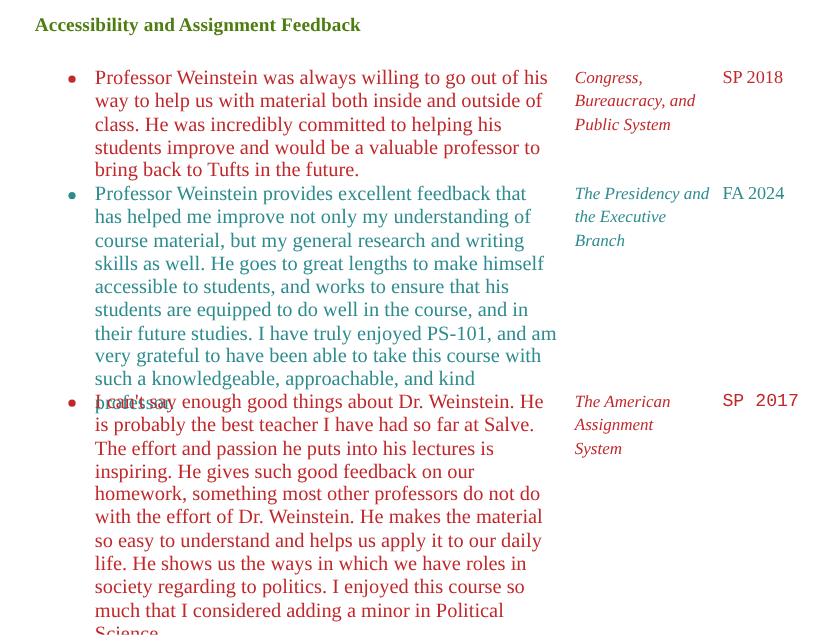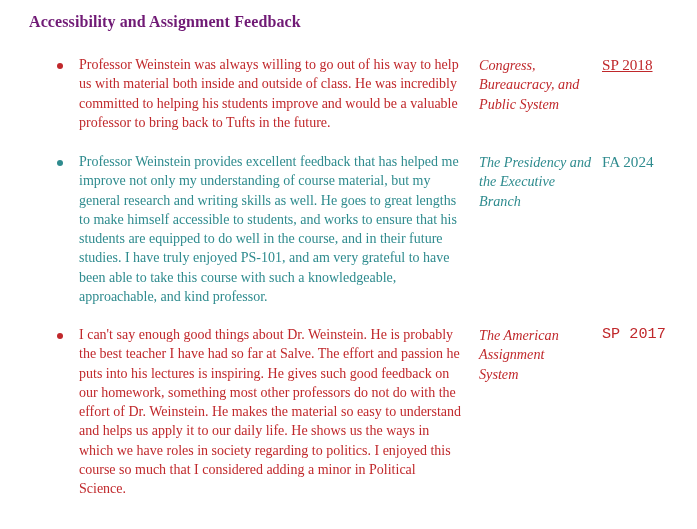--- a/index.html
+++ b/index.html
@@ -2,50 +2,50 @@
 <html><head>
   <meta charset="utf-8">
   <style>
     html, body { margin: 0; padding: 0; background: #ffffff; }
     body {
       width: 697px; height: 529px; overflow: hidden; position: relative;
       font-family: "Liberation Serif", "DejaVu Serif", serif;
     }
     .heading {
       position: absolute; left: 29px; top: 13px;
-      font-size: 16px; font-weight: bold; color: #701a75;
+      font-size: 16px; font-weight: bold; color: #4d7c0f;
       letter-spacing: 0.1px;
     }
     .entry { position: absolute; left: 0; width: 697px; }
     .bullet {
       position: absolute; left: 57px; width: 6px; height: 6px; border-radius: 50%;
     }
     .text {
       position: absolute; left: 79px; width: 385px;
-      font-size: 14px; line-height: 19.3px;
+      font-size: 17px; line-height: 19.3px;
     }
     .course {
       position: absolute; left: 479px; width: 120px;
       font-style: italic; font-size: 14.2px; line-height: 19.3px;
     }
     .term {
       position: absolute; left: 602px;
       font-size: 15.2px; line-height: 19.3px; white-space: nowrap;
     }
   </style>
 </head>
 <body>
 
 <div class="heading">Accessibility and Assignment Feedback</div>
 
 <div class="entry" style="top:55px;color:#C0282B;">
   <span class="bullet" style="top:8px;background:#C0282B;"></span>
   <div class="text" style="top:0;">Professor Weinstein was always willing to go out of his way to help us with material both inside and outside of class. He was incredibly committed to helping his students improve and would be a valuable professor to bring back to Tufts in the future.</div>
   <div class="course" style="top:1px;width:105px;">Congress, Bureaucracy, and Public System</div>
-  <div class="term" style="top:0;text-decoration:underline;">SP 2018</div>
+  <div class="term" style="top:0;">SP 2018</div>
 </div>
 
 <div class="entry" style="top:152px;color:#2E8B8E;">
   <span class="bullet" style="top:8px;background:#2E8B8E;"></span>
   <div class="text" style="top:0;">Professor Weinstein provides excellent feedback that has helped me improve not only my understanding of course material, but my general research and writing skills as well. He goes to great lengths to make himself accessible to students, and works to ensure that his students are equipped to do well in the course, and in their future studies. I have truly enjoyed PS-101, and am very grateful to have been able to take this course with such a knowledgeable, approachable, and kind professor.</div>
   <div class="course" style="top:1px;">The Presidency and the Executive Branch</div>
   <div class="term" style="top:0;">FA 2024</div>
 </div>
 
 <div class="entry" style="top:325px;color:#C0282B;">

